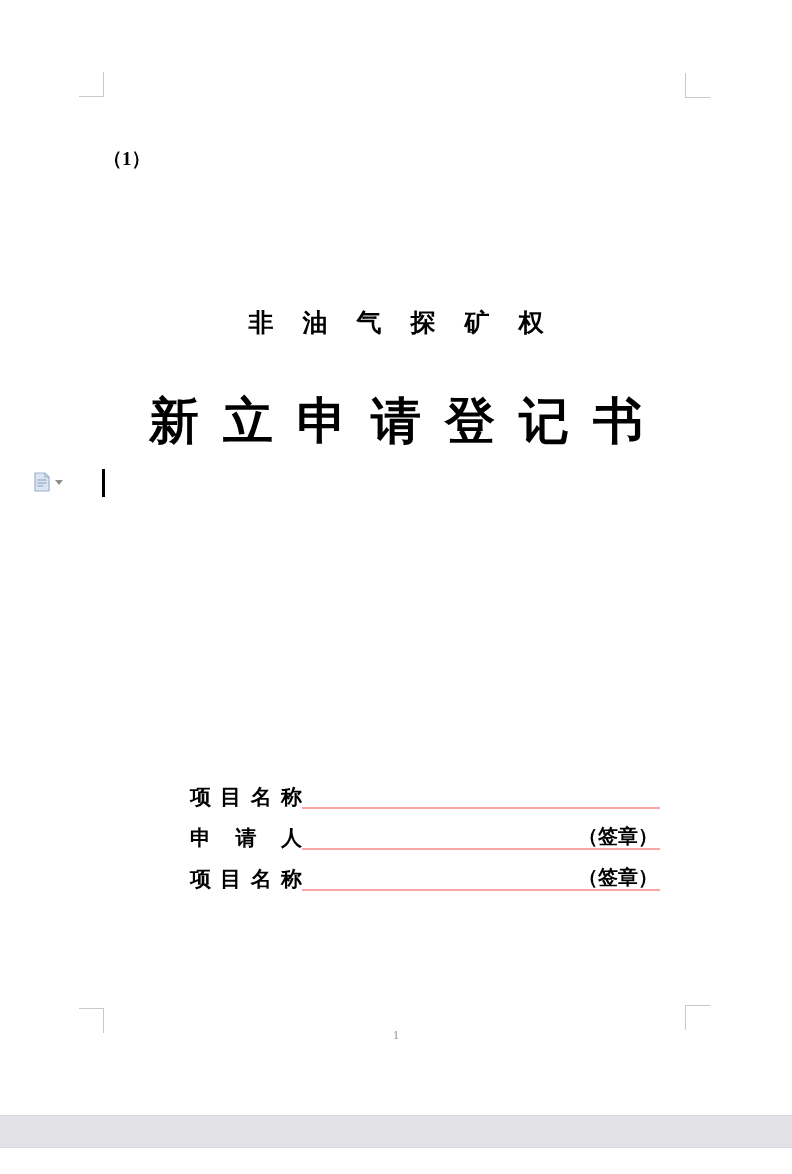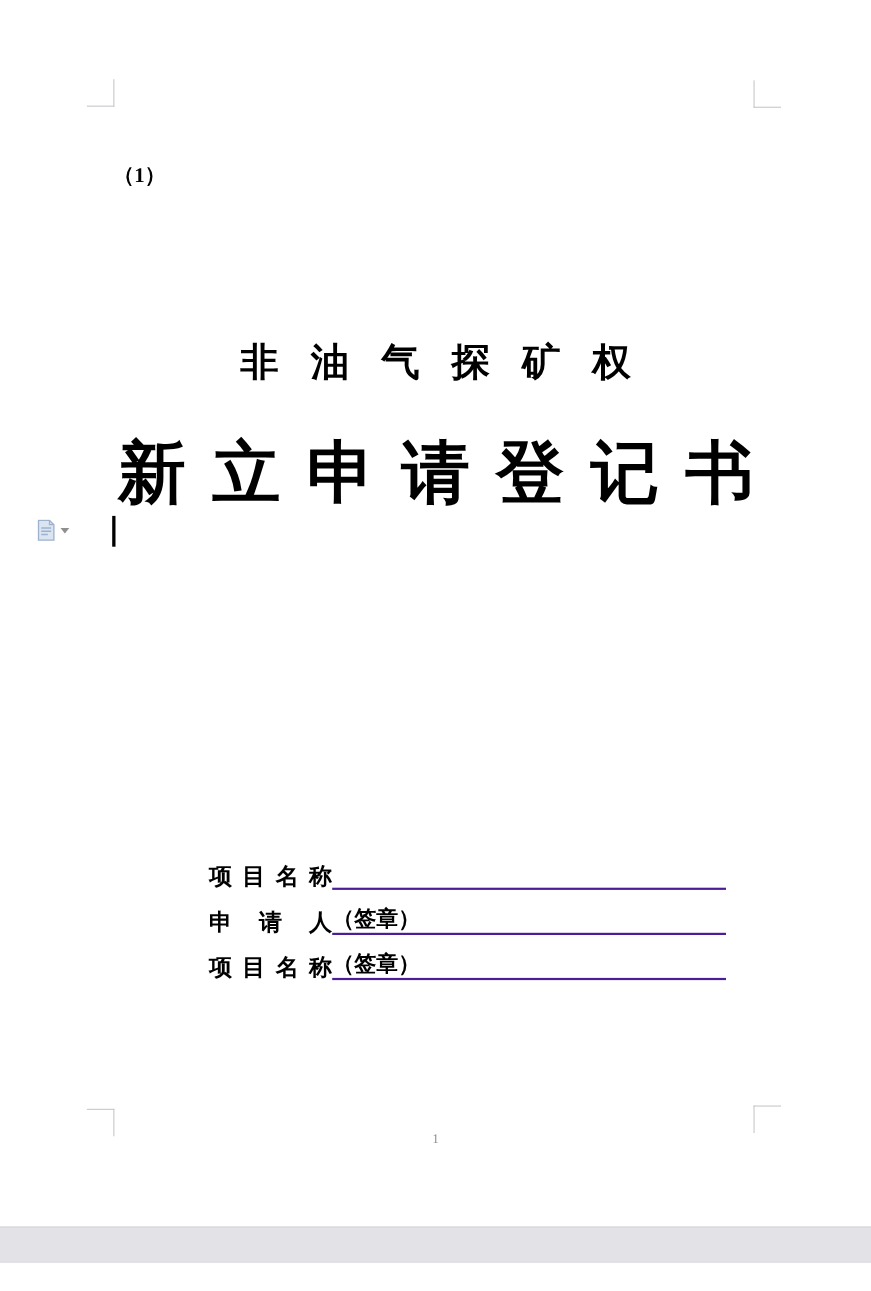--- a/index.html
+++ b/index.html
@@ -48,35 +48,35 @@
 
   
   .title1 {
     position: absolute;
     left: 0; top: 306px;
     width: 792px;
     margin: 0;
     text-align: center;
     font-family: "Liberation Sans", sans-serif;
     font-weight: bold;
-    font-size: 35px;
+    font-size: 25px;
     letter-spacing: 29px;
     padding-left: 29px;
     box-sizing: border-box;
     color: #000000;
   }
   .title2 {
     position: absolute;
     left: 0; top: 388px;
     width: 792px;
     margin: 0;
     text-align: center;
     font-family: "Liberation Sans", sans-serif;
     font-weight: bold;
-    font-size: 62px;
+    font-size: 50px;
     letter-spacing: 24px;
     padding-left: 24px;
     box-sizing: border-box;
     color: #000000;
   }
 
   
   .paste-widget {
     position: absolute;
     left: 33px; top: 470px;
@@ -118,21 +118,22 @@
     font-size: 21px;
     font-weight: bold;
     color: #000000;
     line-height: 24px;
     text-align: justify;
     text-align-last: justify;
   }
   .fline {
     flex: 1;
     height: 25px;
-    border-bottom: 2px solid #4c1d95;
+    border-bottom: 2px solid #fca5a5;
+    text-align: right;
     padding-right: 2px;
     box-sizing: border-box;
   }
   .fsuffix {
     font-size: 20px;
     font-weight: bold;
     color: #000000;
     line-height: 23px;
     white-space: nowrap;
   }

